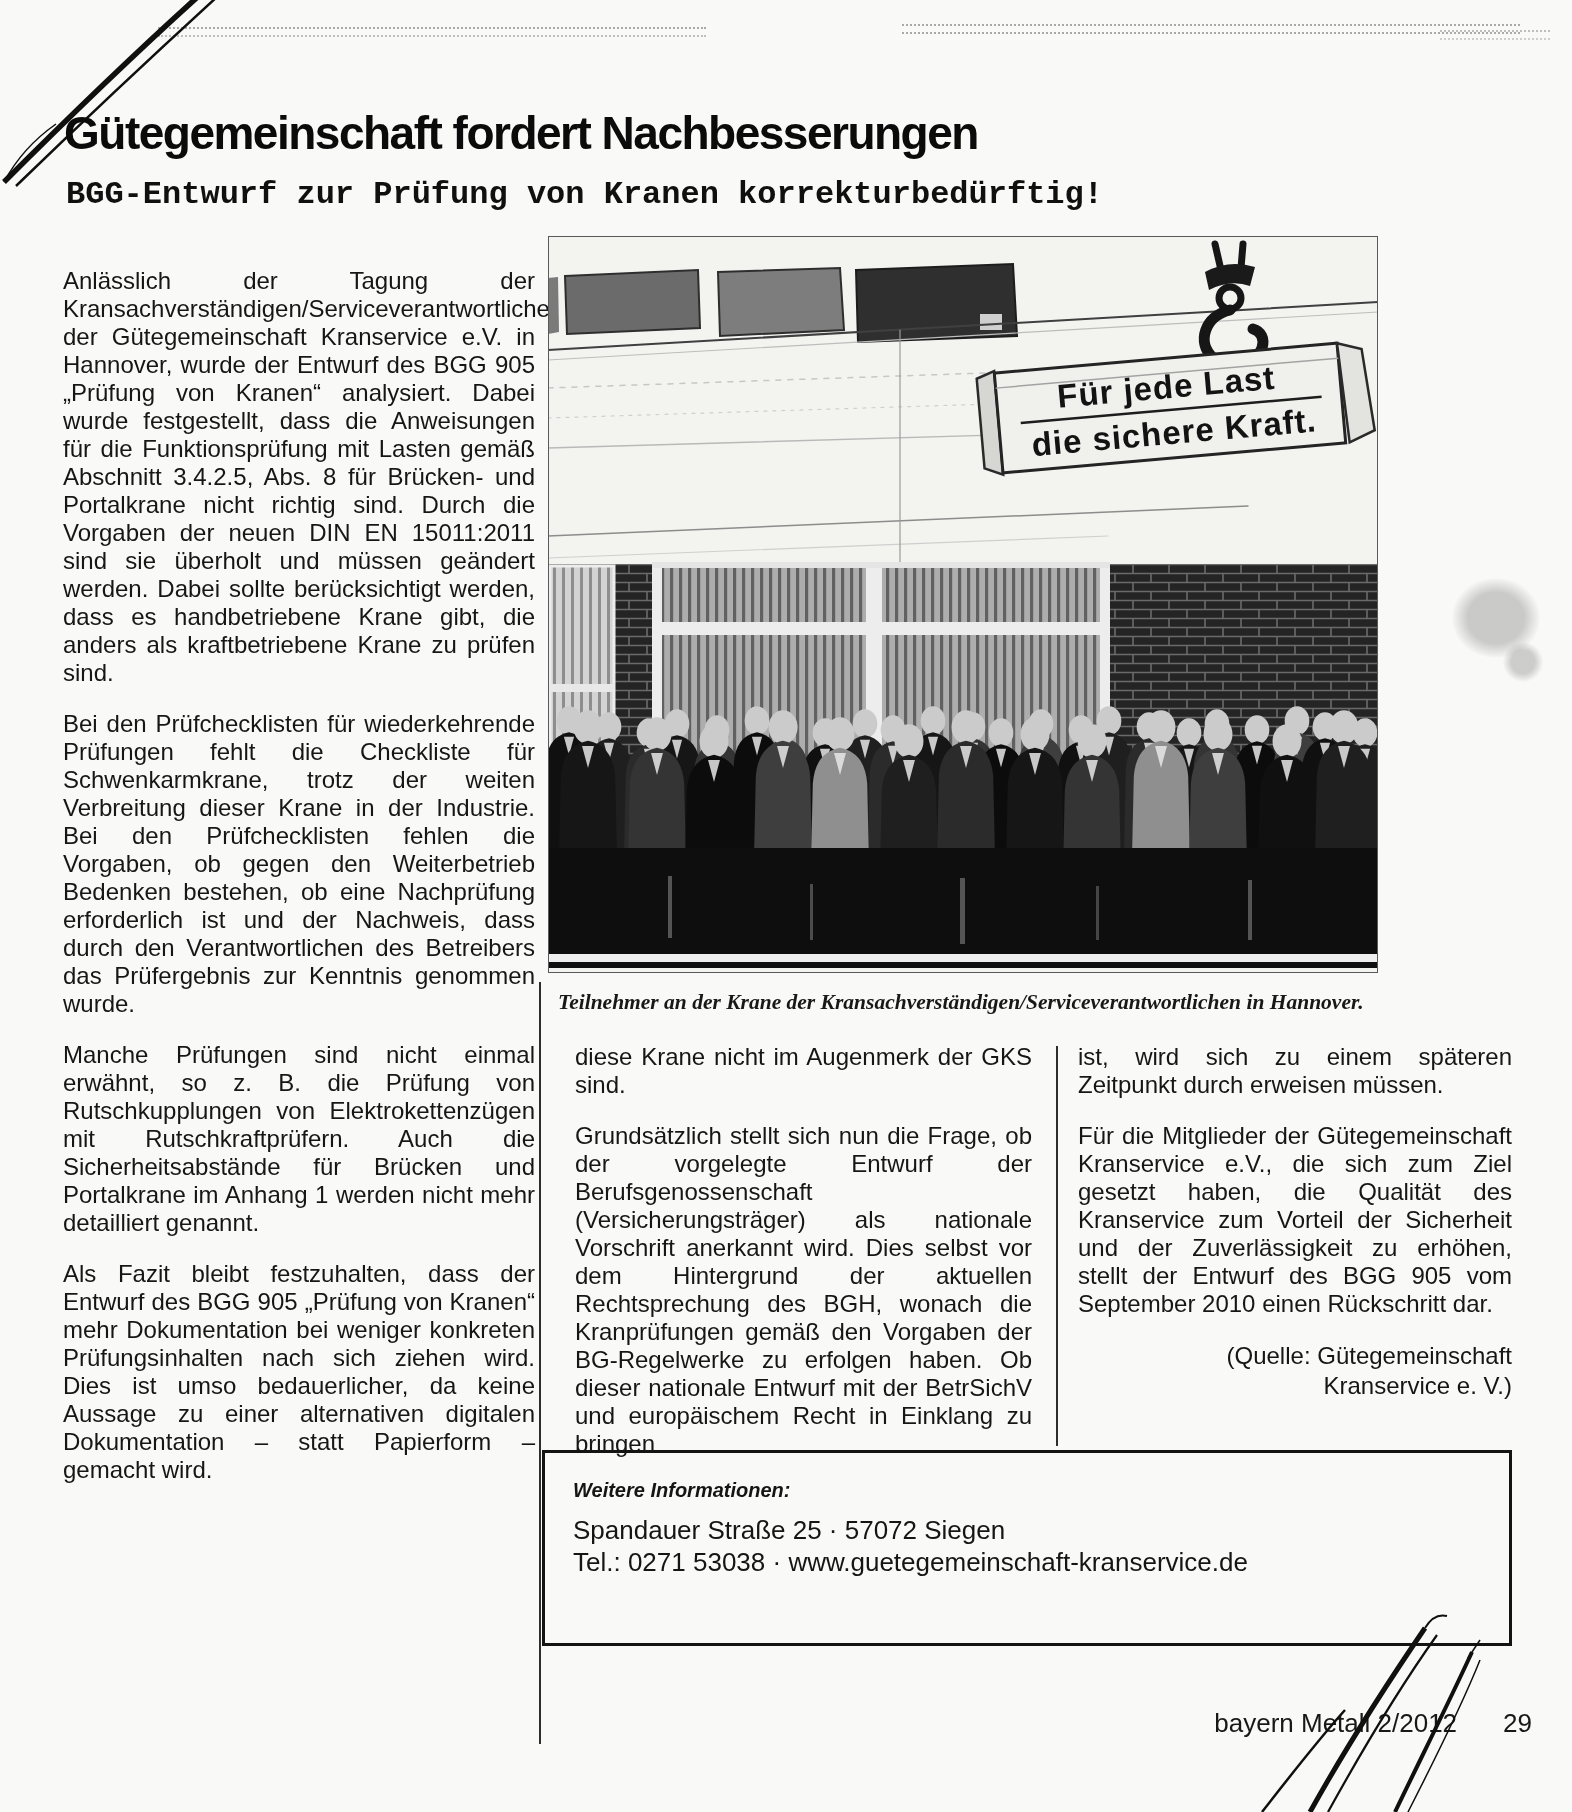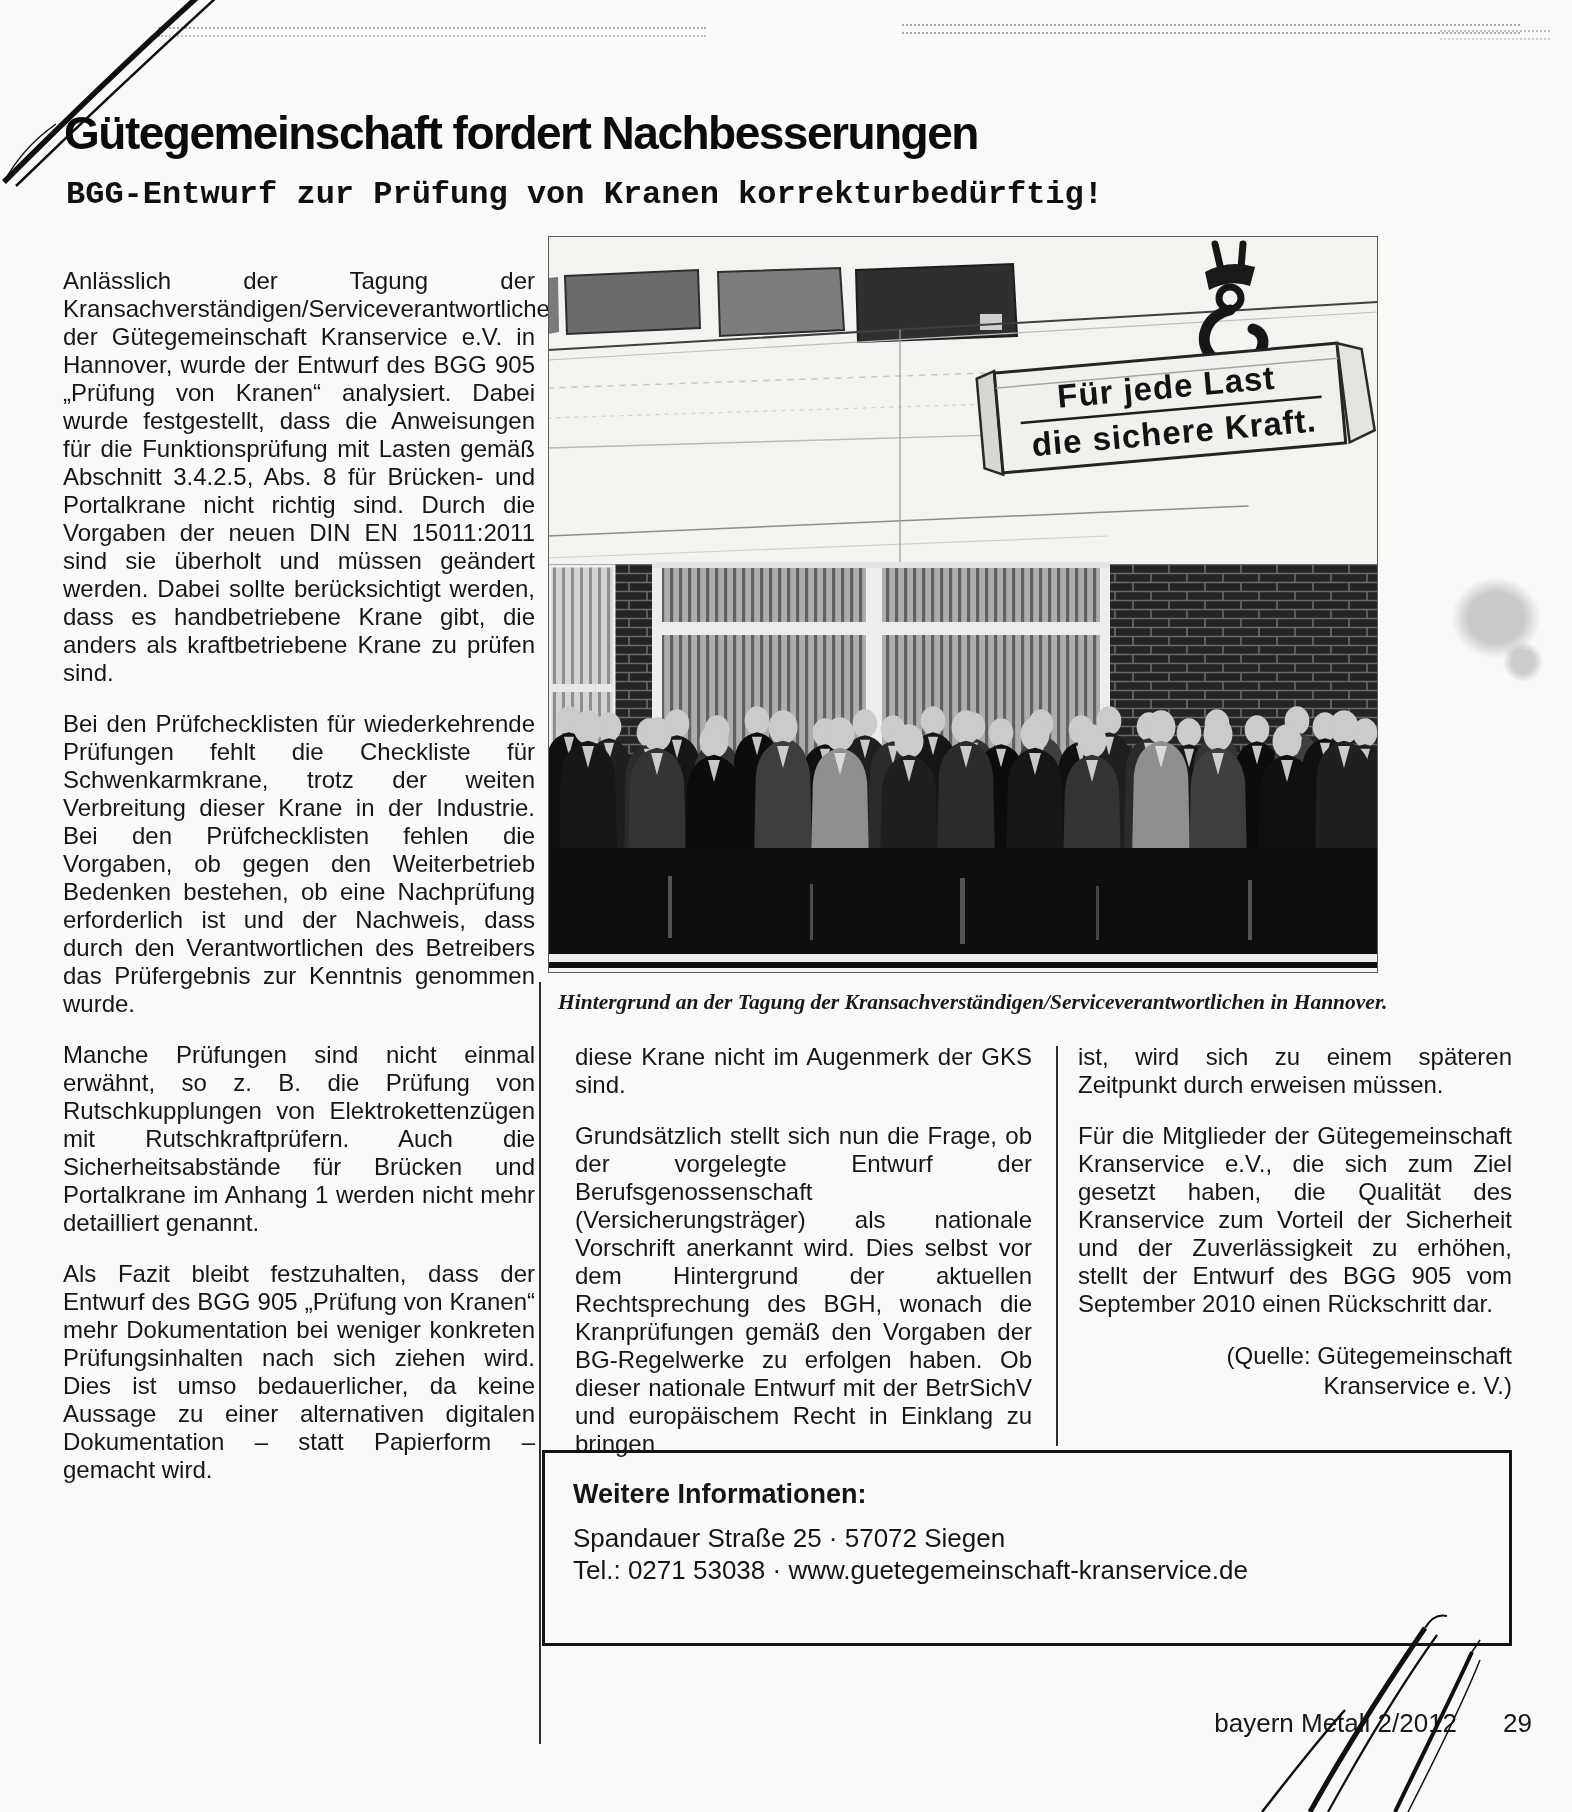--- a/index.html
+++ b/index.html
@@ -25,21 +25,21 @@
   .source{margin:22px 0 0 auto;width:310px;text-align:right;font-size:24px;line-height:30px;}
 
   .divider{background:#2e2e2e;width:2px;}
   .div1{left:539px;top:982px;height:762px;}
   .div2{left:1056px;top:1046px;height:400px;}
 
   .photo{left:548px;top:236px;width:830px;height:737px;}
   .caption{left:558px;top:990px;width:830px;font-family:"Liberation Serif", serif;font-style:italic;font-weight:bold;font-size:21.5px;white-space:nowrap;color:#181818;}
 
   .infobox{left:542px;top:1450px;width:964px;height:190px;border:3px solid #141414;background:transparent;}
-  .infobox .head{margin:26px 12px 12px 28px;font-size:27px;font-weight:bold;}
+  .infobox .head{margin:26px 12px 12px 28px;font-size:20px;font-weight:bold;font-style:italic;}
   .infobox .line{margin:0 0 0 28px;font-size:26px;line-height:32px;}
 
   .footer{left:1032px;top:1708px;width:500px;text-align:right;font-size:26px;color:#181818;}
   .footer .pgnum{margin-left:46px;margin-top:12px;}
 
   .treeblob{left:1452px;top:578px;width:88px;height:80px;border-radius:50%;
     background:radial-gradient(ellipse at 50% 50%, #9a9a9a 0 45%, rgba(154,154,154,0) 72%);opacity:.5;}
   .treeblob2{left:1502px;top:642px;width:42px;height:40px;border-radius:50%;
     background:radial-gradient(circle, #8a8a8a 0 40%, rgba(138,138,138,0) 70%);opacity:.4;}
 
@@ -190,21 +190,21 @@
       <rect x="412" y="642" width="5" height="66" fill="#9a9a9a" opacity=".5"></rect>
       <rect x="548" y="650" width="3" height="54" fill="#9a9a9a" opacity=".4"></rect>
       <rect x="700" y="644" width="4" height="60" fill="#9a9a9a" opacity=".5"></rect>
       <rect x="0" y="718" width="830" height="8" fill="#efefef"></rect>
       <rect x="0" y="726" width="830" height="6" fill="#0f0f0f"></rect>
     </g>
 
     <rect x="0.5" y="0.5" width="829" height="736" fill="none" stroke="#5a5a5a" stroke-width="1"></rect>
   </svg>
 
-  <div class="abs caption">Hintergrund an der Tagung der Kransachverständigen/Serviceverantwortlichen in Hannover.</div>
+  <div class="abs caption">Teilnehmer an der Krane der Kransachverständigen/Serviceverantwortlichen in Hannover.</div>
 
   <div class="abs divider div1"></div>
   <div class="abs divider div2"></div>
 
   <div class="abs col midcol">
     <p>diese Krane nicht im Augenmerk der GKS sind.</p>
     <p>Grundsätzlich stellt sich nun die Frage, ob der vorgelegte Entwurf der Berufsgenossenschaft (Versicherungsträger) als nationale Vorschrift anerkannt wird. Dies selbst vor dem Hintergrund der aktuellen Rechtsprechung des BGH, wonach die Kranprüfungen gemäß den Vorgaben der BG-Regelwerke zu erfolgen haben. Ob dieser nationale Entwurf mit der BetrSichV und europäischem Recht in Einklang zu bringen</p>
   </div>
 
   <div class="abs col rightcol">

